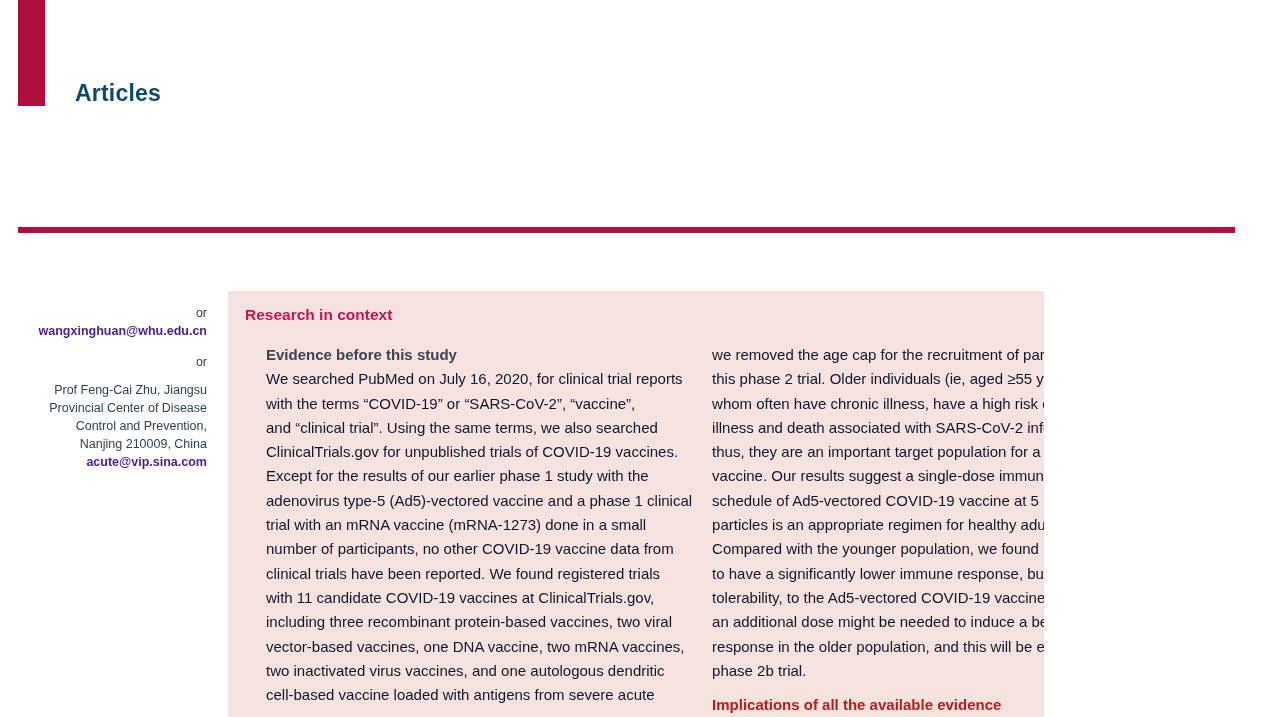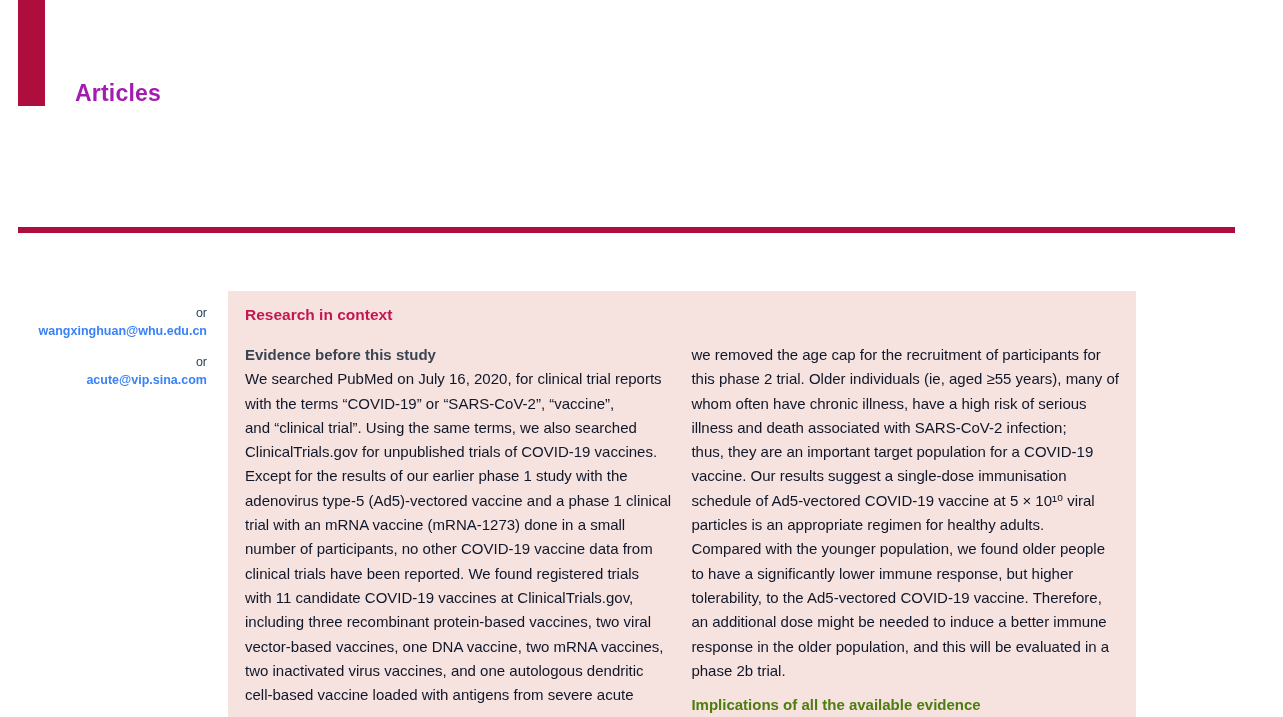--- a/index.html
+++ b/index.html
@@ -13,21 +13,21 @@
 
   
   .red-bar {
     position: absolute; left: 18px; top: 0;
     width: 27px; height: 106px;
     background: #B00D3F;
   }
   .articles-heading {
     position: absolute; left: 75px; top: 80px;
     font-size: 23px; font-weight: bold;
-    color: #a21caf;
+    color: #0c4a6e;
     letter-spacing: 0.2px;
   }
 
   
   .section-rule {
     position: absolute; left: 18px; top: 227px;
     width: 1217px; height: 6px;
     background: #B00D3F;
   }
 
@@ -37,77 +37,81 @@
     width: 197px;
     text-align: right;
     font-size: 12.5px; line-height: 18px;
     color: #2E4257;
   }
   .sb-or { margin: 0; }
   .sb-block { white-space: pre-line; margin-top: 11px; }
   .sb-email {
     display: block;
     font-weight: bold;
-    color: #3b82f6;
+    color: #4c1d95;
     text-decoration: none;
     cursor: pointer;
   }
   .sb-or-2 { margin-top: 13px; }
   .sb-block-2 { margin-top: 10px; }
 
   
   .ric-panel {
     position: absolute; left: 228px; top: 291px;
-    width: 908px; height: 426px;
+    width: 816px; height: 426px;
     background: #F6E2DF;
     box-sizing: border-box;
     padding: 15px 17px 0 17px;
     overflow: hidden;
   }
   .ric-title {
     margin: 0 0 19px 0;
     font-size: 15.5px; line-height: 18px;
     font-weight: bold;
     color: #C31753;
   }
-  .ric-cols { display: flex; gap: 8px; }
+  .ric-cols { display: flex; gap: 20px; margin-left: 21px; }
   .ric-col-left  { width: 492px; }
   .ric-col-right { width: 471px; }
   .ric-subhead {
     margin: 0;
     font-size: 15px; line-height: 24.3px;
     font-weight: bold;
     color: #3A4553;
   }
   .ric-body {
     margin: 0;
     font-size: 15px; line-height: 24.3px;
     color: #0f172a;
     white-space: pre;
   }
   .ric-next-head {
     margin: 10px 0 0 0;
     font-size: 15px; line-height: 24.3px;
     font-weight: bold;
-    color: #4d7c0f;
+    color: #b91c1c;
   }
 </style>
 </head>
 <body>
 
 <div class="red-bar"></div>
 
 <div class="articles-heading">Articles</div>
 
 <div class="section-rule"></div>
 
 <aside class="sidebar">
   <div class="sb-or">or</div>
   <a class="sb-email">wangxinghuan@whu.edu.cn</a>
   <div class="sb-or sb-or-2">or</div>
+  <div class="sb-block sb-block-2">Prof Feng-Cai Zhu, Jiangsu
+Provincial Center of Disease
+Control and Prevention,
+Nanjing 210009, China</div>
   <a class="sb-email">acute@vip.sina.com</a>
 </aside>
 
 <section class="ric-panel">
   <h2 class="ric-title">Research in context</h2>
   <div class="ric-cols">
     <div class="ric-col-left">
       <h3 class="ric-subhead">Evidence before this study</h3>
       <div class="ric-body">We searched PubMed on July 16, 2020, for clinical trial reports
 with the terms “COVID-19” or “SARS-CoV-2”, “vaccine”,

